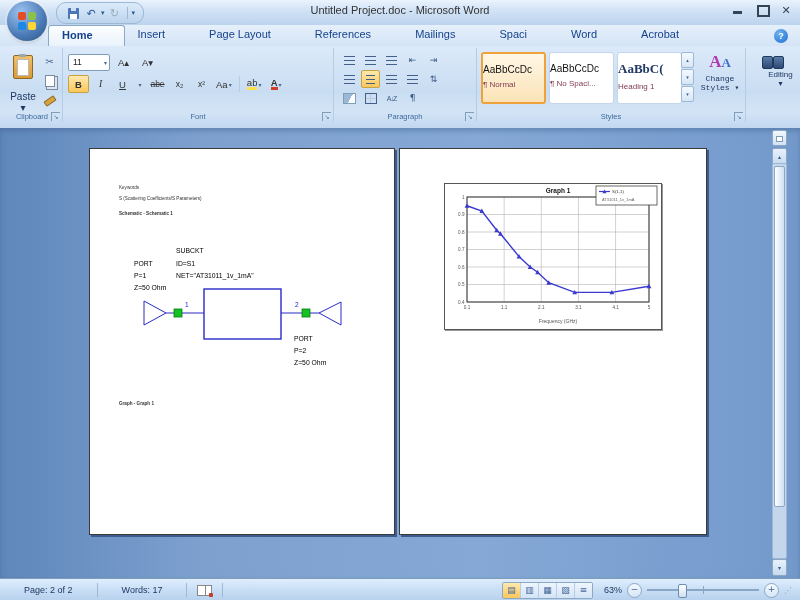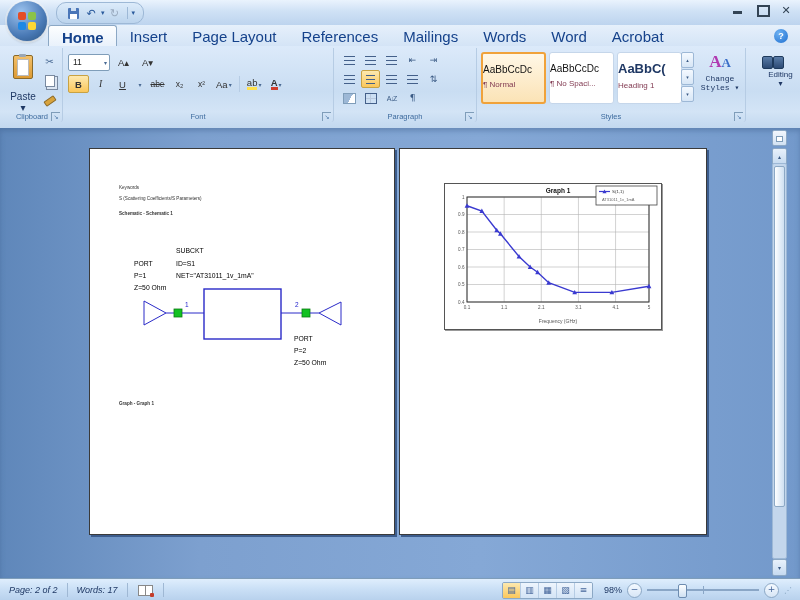--- a/index.html
+++ b/index.html
@@ -27,21 +27,21 @@
   .title{position:absolute;left:200px;right:200px;top:4px;text-align:center;font-size:11px;color:#333;}
   .win-controls{position:absolute;right:8px;top:5px;display:flex;gap:12px;}
   .win-controls span{width:12px;height:10px;position:relative;display:inline-block;}
   .wc-min:after{content:"";position:absolute;left:1px;bottom:1px;width:9px;height:3px;background:#345;}
   .wc-max:after{content:"";position:absolute;left:1px;top:0;width:9px;height:8px;border:2px solid #345;}
   .wc-close{font-size:11px;color:#345;line-height:10px;text-align:center;}
 
   
   .tabrow{position:absolute;left:0;top:25px;width:800px;height:21px;background:linear-gradient(#e6f0fb,#d4e4f6);}
   .tabs{position:absolute;left:48px;top:0;height:21px;display:flex;}
-  .tab{padding:3px 12px 0 13px;font-size:15px;color:#15428b;height:18px;}
+  .tab{padding:3px 31px 0 13px;font-size:11px;color:#15428b;height:18px;}
   .tab.active{background:linear-gradient(#fdfeff,#e8f1fb);border:1px solid #8ca8c5;border-bottom:none;border-radius:3px 3px 0 0;color:#15428b;font-weight:bold;}
   .help-btn{position:absolute;right:12px;top:4px;width:14px;height:14px;border-radius:50%;
     background:radial-gradient(circle at 35% 30%,#6db1f2,#1f6fd0);color:#fff;font-size:9px;font-weight:bold;text-align:center;line-height:14px;}
 
   
   .ribbon{position:absolute;left:0;top:46px;width:800px;height:82px;
     background:linear-gradient(#dceafa,#c9ddf2 55%,#d3e4f6 80%,#c2d8ef);border-bottom:1px solid #8ea8c8;}
   .group{position:absolute;top:2px;height:74px;border-right:1px solid #b6cce4;border-radius:0 0 3px 3px;}
   .group-label{position:absolute;left:0;right:0;bottom:1px;text-align:center;font-size:7.5px;color:#3e6b9e;}
   .launcher{position:absolute;right:2px;bottom:1px;width:8px;height:8px;border-left:1px solid #7f9db9;border-top:1px solid #7f9db9;font-size:6px;color:#3e6b9e;line-height:8px;text-align:center;}
@@ -114,21 +114,21 @@
   .ruler-btn:after{content:"";position:absolute;left:3px;top:5px;right:3px;height:4px;background:#fff;border:1px solid #7f9db9;}
   .sc-btn{height:15px;background:linear-gradient(#e8f1fb,#c6daf0);border:1px solid #8ca8c5;border-radius:2px;font-size:6px;color:#3a5a84;text-align:center;line-height:15px;}
   .sc-track{position:absolute;top:33px;bottom:17px;left:0;right:0;background:#c3d6ec;border:1px solid #9db8d6;border-radius:2px;}
   .sc-thumb{position:absolute;left:1px;right:1px;top:2px;height:86%;background:linear-gradient(90deg,#fdfeff,#cfe0f2);border:1px solid #8ca8c5;border-radius:2px;}
   .sc-down{position:absolute;bottom:0;left:0;right:0;}
 
   
   .statusbar{position:absolute;left:0;top:578px;width:800px;height:22px;
     background:linear-gradient(#dfeefd,#c8def5 50%,#b7d0ec);border-top:1px solid #7f9db9;
     display:flex;align-items:center;font-size:9px;color:#1f3864;}
-  .sb-item{padding:0 9px;font-style:italic;}
+  .sb-item{padding:0 24px;}
   .sb-sep{width:1px;height:14px;background:#9fb8d4;}
   .book-ic{width:13px;height:9px;background:#fff;border:1px solid #888;position:relative;margin:0 10px;}
   .book-ic:after{content:"";position:absolute;left:50%;top:0;bottom:0;width:1px;background:#888;}
   .book-ic:before{content:"";position:absolute;right:-2px;bottom:-2px;width:4px;height:4px;background:#c43c2a;border-radius:1px;}
   .sb-right{margin-left:auto;display:flex;align-items:center;gap:5px;padding-right:8px;}
   .view-group{display:flex;border:1px solid #8ca8c5;border-radius:2px;overflow:hidden;}
   .view-btn{width:17px;height:15px;display:flex;align-items:center;justify-content:center;font-size:9px;color:#44659a;background:linear-gradient(#eef5fd,#d4e4f6);border-right:1px solid #b6cce4;}
   .view-btn:last-child{border-right:none;}
   .view-btn.on{background:linear-gradient(#fde9b0,#fbc75a);}
   .zoom-val{min-width:24px;text-align:right;}
@@ -156,35 +156,36 @@
     <div class="qat">
       <span class="qat-btn">
           <span class="floppy"></span>
         </span>
       <span class="qat-btn glyph">↶</span>
       <span class="qat-caret glyph">▾</span>
       <span class="qat-btn redo glyph">↻</span>
       <span class="qat-sep"></span>
       <span class="qat-caret glyph">▾</span>
     </div>
+    <div class="title">Untitled Project.doc - Microsoft Word</div>
     <div class="win-controls">
       <span class="wc-min"></span>
       <span class="wc-max"></span>
       <span class="wc-close">✕</span>
     </div>
   </div>
 
   <div class="tabrow">
     <div class="tabs">
       <span class="tab active">Home</span>
       <span class="tab">Insert</span>
       <span class="tab">Page Layout</span>
       <span class="tab">References</span>
       <span class="tab">Mailings</span>
-      <span class="tab">Words</span>
+      <span class="tab">Spaci</span>
       <span class="tab">Word</span>
       <span class="tab">Acrobat</span>
     </div>
     <span class="help-btn">?</span>
   </div>
 
   <div class="ribbon">
 
     <div class="group g-clip">
       <div class="paste-big">
@@ -286,21 +287,21 @@
       <div class="style-cards">
         <div class="card sel">
           <div class="sample">AaBbCcDc</div>
           <div class="sname">¶ Normal</div>
         </div>
         <div class="card">
           <div class="sample">AaBbCcDc</div>
           <div class="sname">¶ No Spaci...</div>
         </div>
         <div class="card">
-          <div class="sample" style="font-size:13px;font-weight:bold;color:#1f3864;margin-top:8px;">AaBbC(</div>
+          <div class="sample" style="font-size:13px;font-weight:bold;color:#1f3864;margin-top:8px;font-family:Liberation Serif, serif;">AaBbC(</div>
           <div class="sname">Heading 1</div>
         </div>
       </div>
       <div class="style-scroll">
         <span class="ss-btn glyph">▴</span>
         <span class="ss-btn glyph">▾</span>
         <span class="ss-btn glyph">▾</span>
       </div>
       <div class="change-styles">
         <div class="aa-ic"><span class="aa1">A</span><span class="aa2">A</span></div>
@@ -427,21 +428,21 @@
     <span class="book-ic"></span>
     <span class="sb-sep"></span>
     <div class="sb-right">
       <div class="view-group">
         <span class="view-btn on glyph">▤</span>
         <span class="view-btn glyph">▥</span>
         <span class="view-btn glyph">▦</span>
         <span class="view-btn glyph">▧</span>
         <span class="view-btn glyph">≡</span>
       </div>
-      <span class="zoom-val">98%</span>
+      <span class="zoom-val">63%</span>
       <span class="zbtn glyph">−</span>
       <span class="slider">
         <span class="track"></span>
         <span class="notch"></span>
         <span class="thumb"></span>
       </span>
       <span class="zbtn glyph">+</span>
       <span class="grip">⋰</span>
     </div>
   </div>

